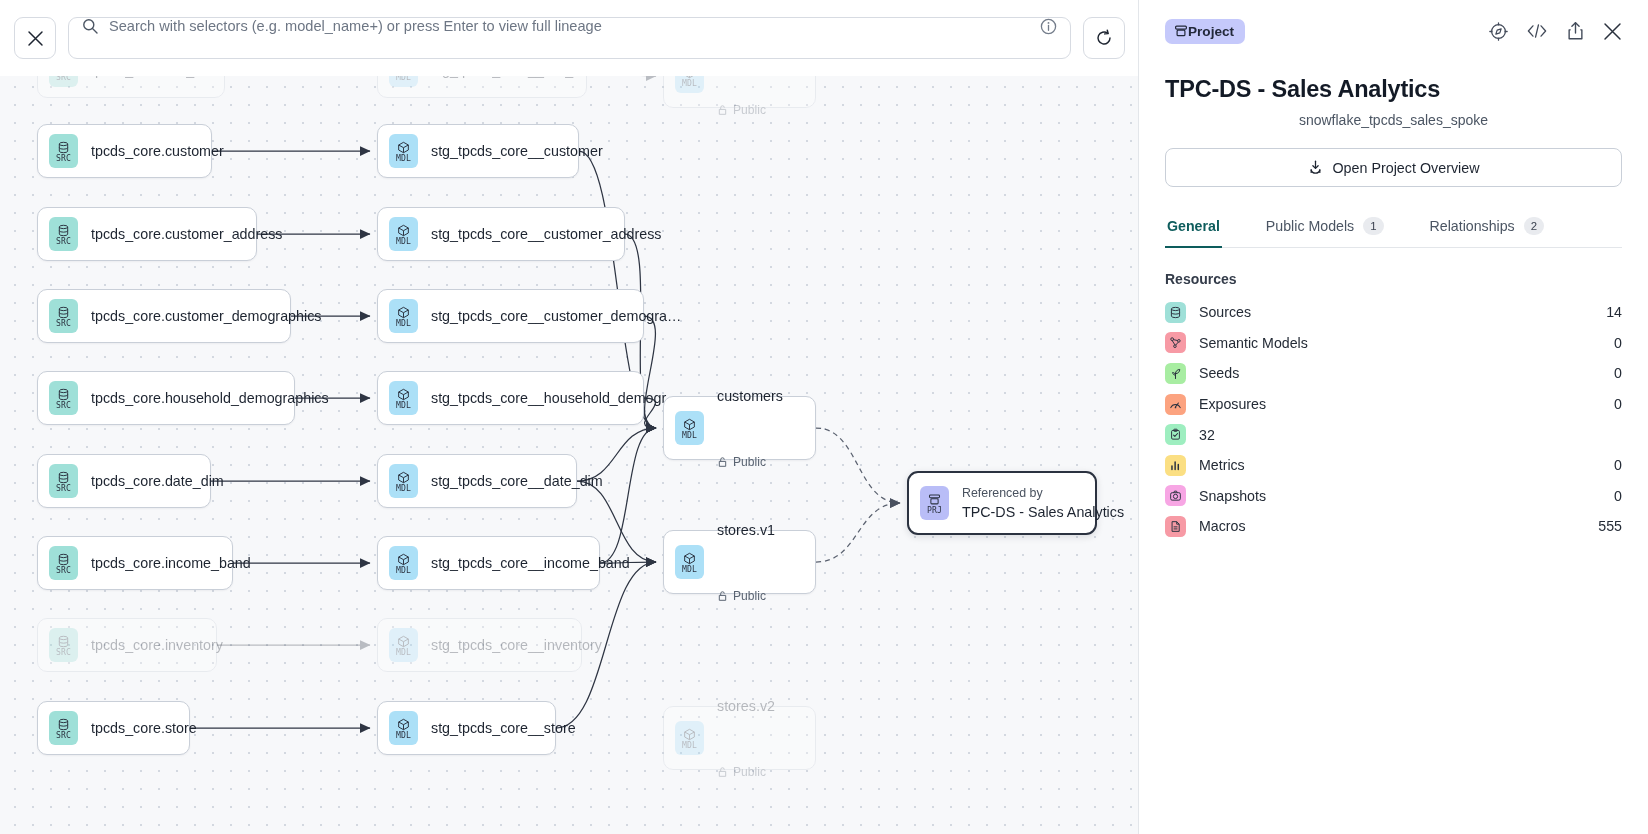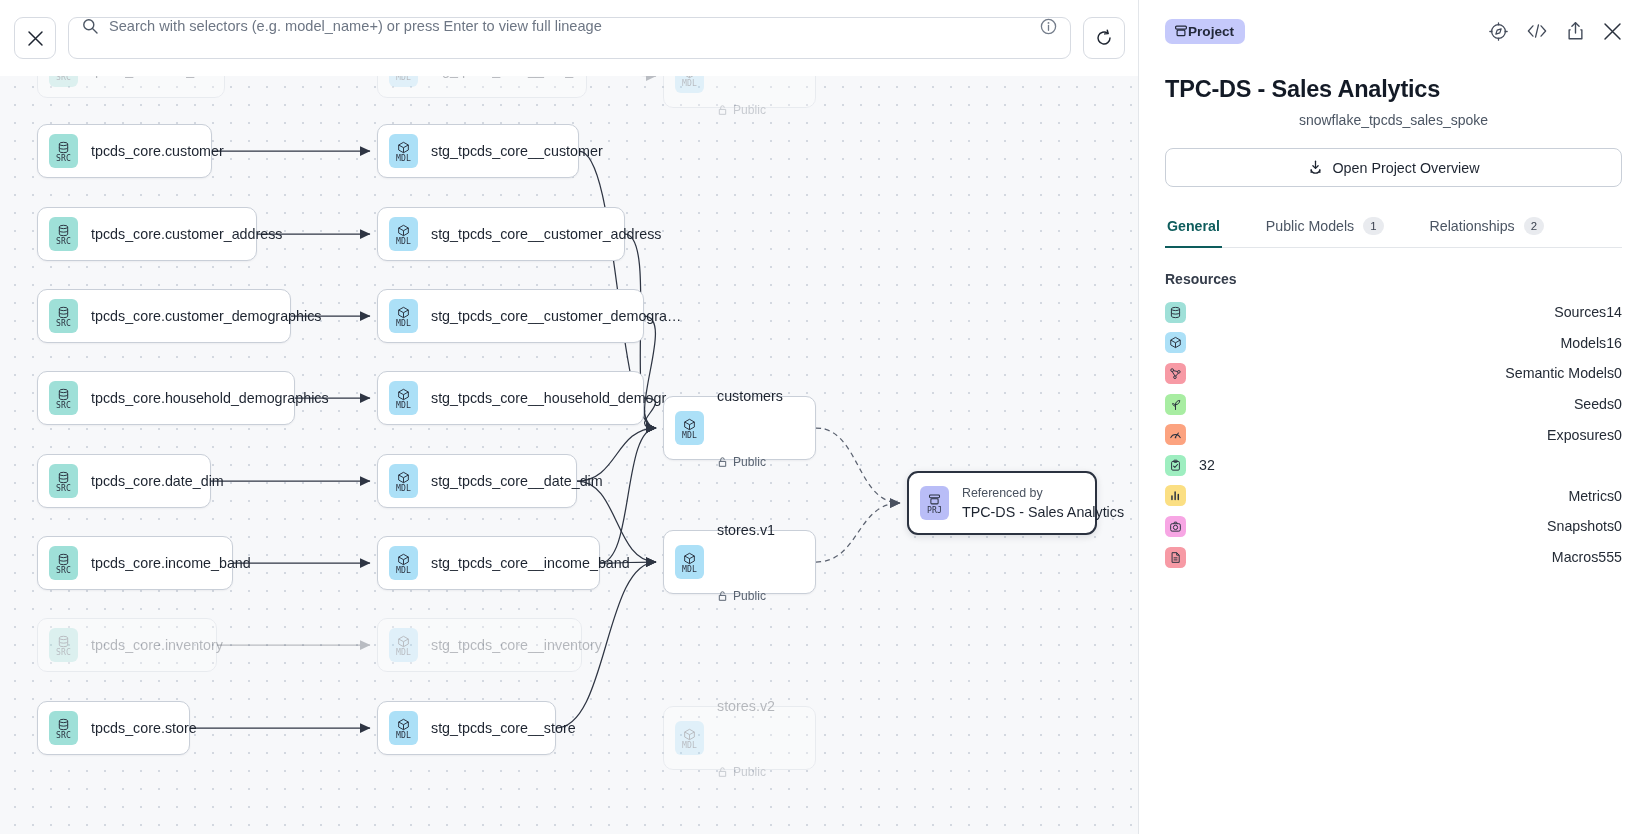--- a/index.html
+++ b/index.html
@@ -111,21 +111,21 @@
     padding: 9px 2px 11px 2px; font-size: 14.2px; color: #4b5563; cursor: pointer;
     display: flex; align-items: center; gap: 9px; margin-right: 42px;
     border-bottom: 2.5px solid transparent; margin-bottom: -1px;
   }
   .tab.active { color: #0d5c5c; font-weight: 700; border-bottom-color: #0d5c5c; }
   .tab-count {
     background: #e9ebef; color: #3b4250; border-radius: 9px; font-size: 11.4px;
     padding: 2px 7px; font-weight: 400; line-height: 14px;
   }
   #res-label { font-size: 14px; font-weight: 700; color: #343c4a; margin-top: 23px; }
-  #res-list { margin-top: 10px; text-align: right; }
+  #res-list { margin-top: 10px; }
   .res-row {
     display: flex; align-items: center; height: 30.6px; cursor: pointer;
   }
   .res-ico {
     width: 21px; height: 21px; border-radius: 5.5px; flex: none;
     display: flex; align-items: center; justify-content: center; margin-right: 13px;
   }
   .res-name { font-size: 14.2px; color: #242b36; flex: 1 1 auto; }
   .res-count { font-size: 14.2px; color: #242b36; }
 </style>
@@ -593,30 +593,20 @@
             <svg width="13" height="13" viewBox="0 0 14 14" fill="none">
               <ellipse cx="7" cy="3.2" rx="4.4" ry="1.75" stroke="#2b3240" stroke-width="1.05"></ellipse>
               <path d="M2.6,3.2 L2.6,10.8 A4.4,1.75 0 0 0 11.4,10.8 L11.4,3.2" stroke="#2b3240" stroke-width="1.05"></path>
               <path d="M2.6,7 A4.4,1.75 0 0 0 11.4,7" stroke="#2b3240" stroke-width="1.05"></path>
             </svg>
           </div>
           <div class="res-name">Sources</div>
           <div class="res-count">14</div>
         </div>
         <div class="res-row">
-          <div class="res-ico" style="background: rgb(172, 224, 247);">
-            <svg width="13" height="13" viewBox="0 0 14 14" fill="none">
-              <path d="M7,1.5 L12.1,4.4 L12.1,9.6 L7,12.5 L1.9,9.6 L1.9,4.4 z" stroke="#2b3240" stroke-width="1.05" stroke-linejoin="round"></path>
-              <path d="M1.9,4.4 L7,7.3 L12.1,4.4 M7,7.3 L7,12.5" stroke="#2b3240" stroke-width="1.05" stroke-linejoin="round"></path>
-            </svg>
-          </div>
-          <div class="res-name">Models</div>
-          <div class="res-count">16</div>
-        </div>
-        <div class="res-row">
           <div class="res-ico" style="background: rgb(247, 154, 165);">
             <svg width="13" height="13" viewBox="0 0 14 14" fill="none">
               <circle cx="3.4" cy="3.4" r="1.5" stroke="#2b3240" stroke-width="1.05"></circle>
               <circle cx="10.6" cy="5.2" r="1.4" stroke="#2b3240" stroke-width="1.05"></circle>
               <circle cx="6.4" cy="11" r="1.4" stroke="#2b3240" stroke-width="1.05"></circle>
               <path d="M3.4,4.9 L6.4,9.6 M4.7,3.9 L9.3,4.9 M10.1,6.5 L7.2,9.8" stroke="#2b3240" stroke-width="1.05"></path>
             </svg>
           </div>
           <div class="res-name">Semantic Models</div>
           <div class="res-count">0</div>

